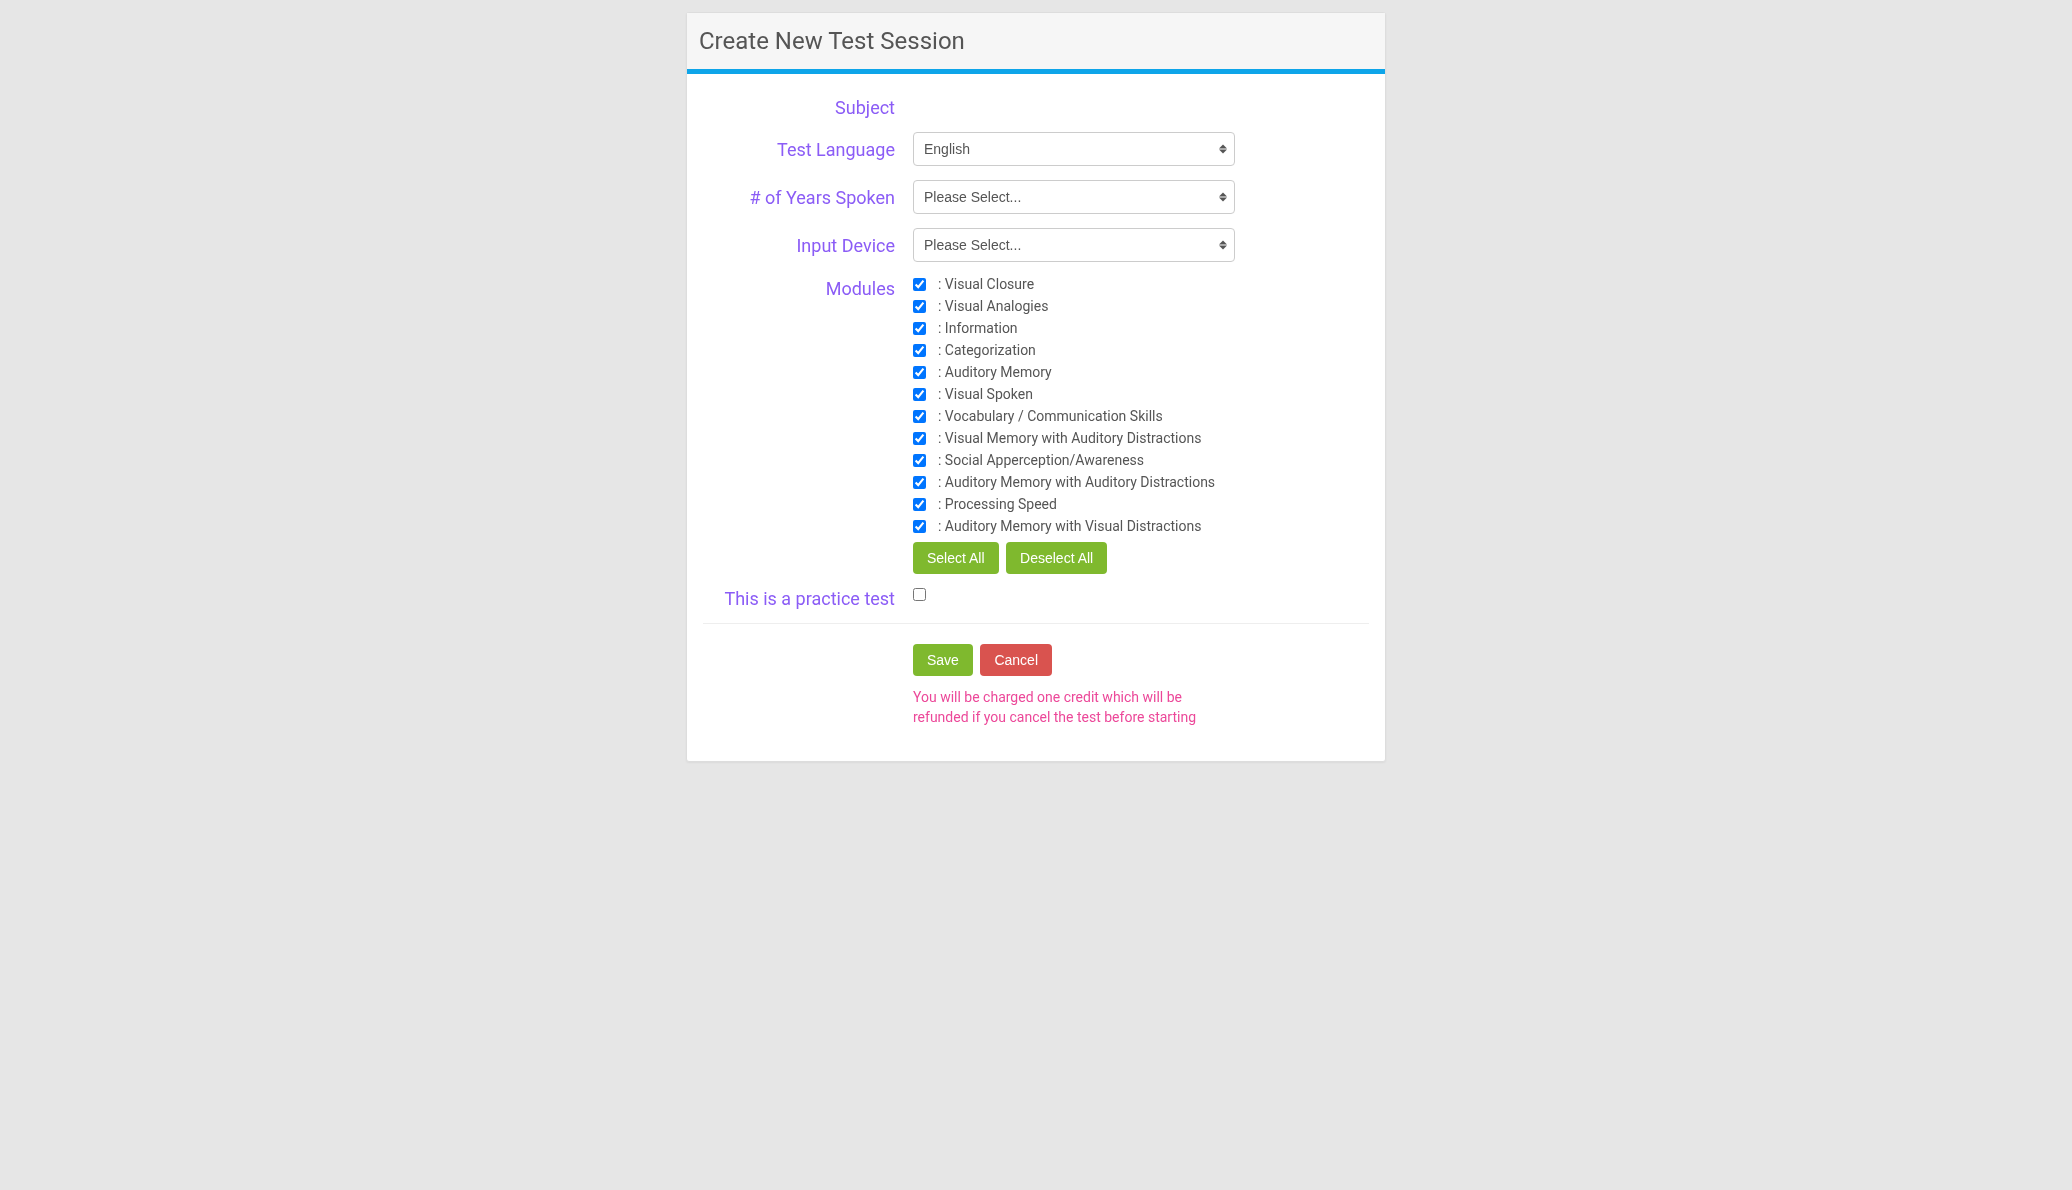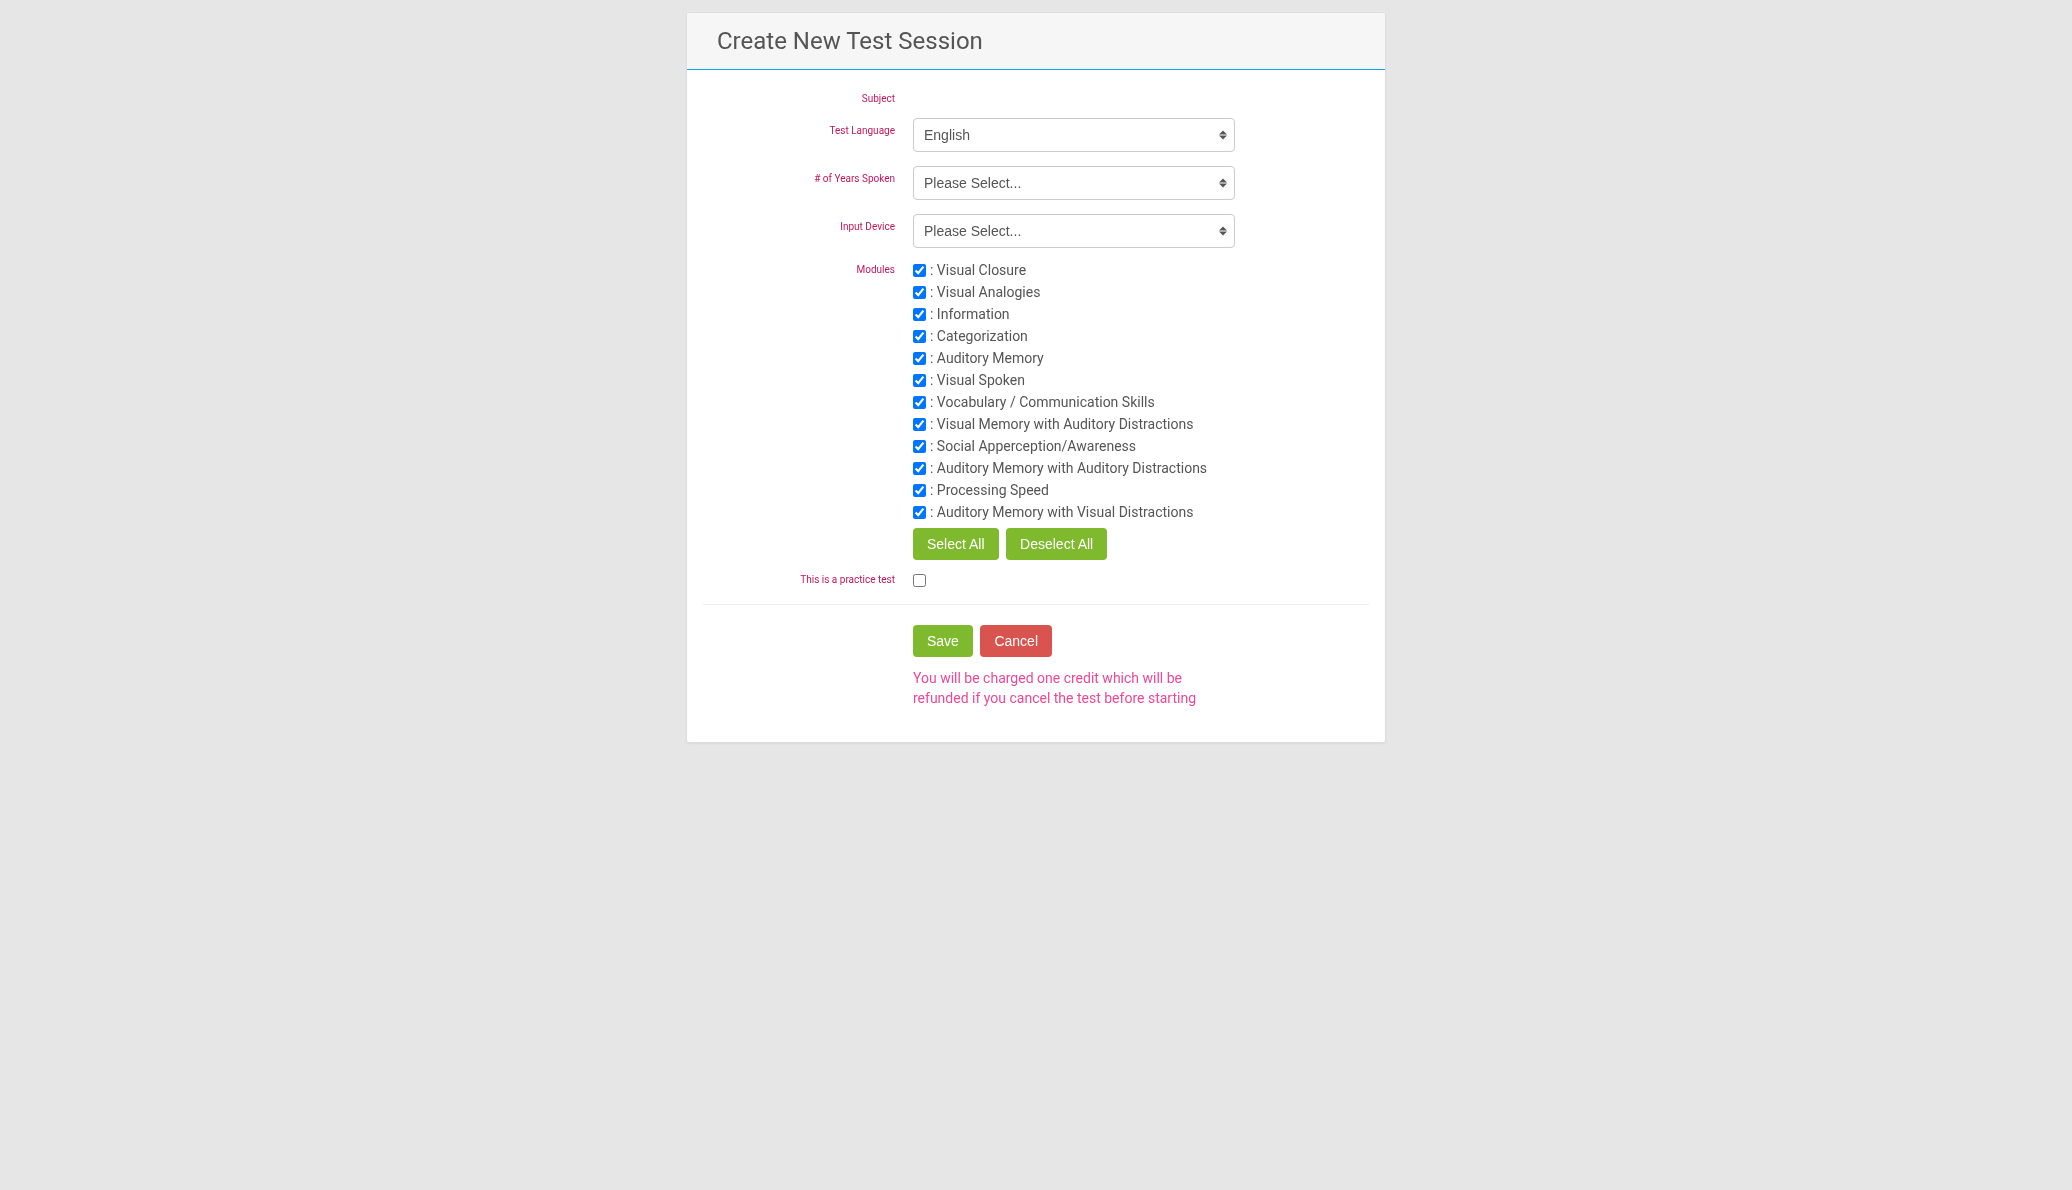--- a/index.html
+++ b/index.html
@@ -18,43 +18,43 @@
     }
     .panel {
       width: 700px;
       background: #fff;
       border: 1px solid #ddd;
       border-radius: 3px;
       box-shadow: 0 1px 2px rgba(0,0,0,0.05);
     }
     .panel-header {
       background: #f6f6f6;
-      border-bottom: 1px solid #0ea5e9;
-      padding: 14px 30px;
+      border-bottom: 5px solid #0ea5e9;
+      padding: 14px 12px;
     }
     .panel-header h2 {
       font-size: 24px;
       font-weight: 400;
       color: #555;
     }
     .panel-body {
       padding: 16px 16px 20px 16px;
     }
     .form-row {
       display: flex;
       align-items: flex-start;
       margin-bottom: 14px;
     }
     .form-label {
       flex: 0 0 210px;
       text-align: right;
       padding-right: 18px;
       padding-top: 7px;
-      color: #be185d;
-      font-size: 10px;
+      color: #8b5cf6;
+      font-size: 18px;
     }
     .form-label.no-pad {
       padding-top: 0;
     }
     .form-control-col {
       flex: 1;
     }
     .select-wrap {
       position: relative;
       width: 322px;
@@ -91,21 +91,21 @@
     }
     .select-wrap .arrows .up {
       border-bottom: 4px solid #555;
     }
     .select-wrap .arrows .down {
       border-top: 4px solid #555;
     }
     .module-line {
       display: flex;
       align-items: center;
-      gap: 4px;
+      gap: 12px;
       margin-bottom: 6px;
       font-size: 14px;
       color: #555;
     }
     .module-line input[type="checkbox"] {
       width: 13px;
       height: 13px;
     }
     .btn {
       display: inline-block;

